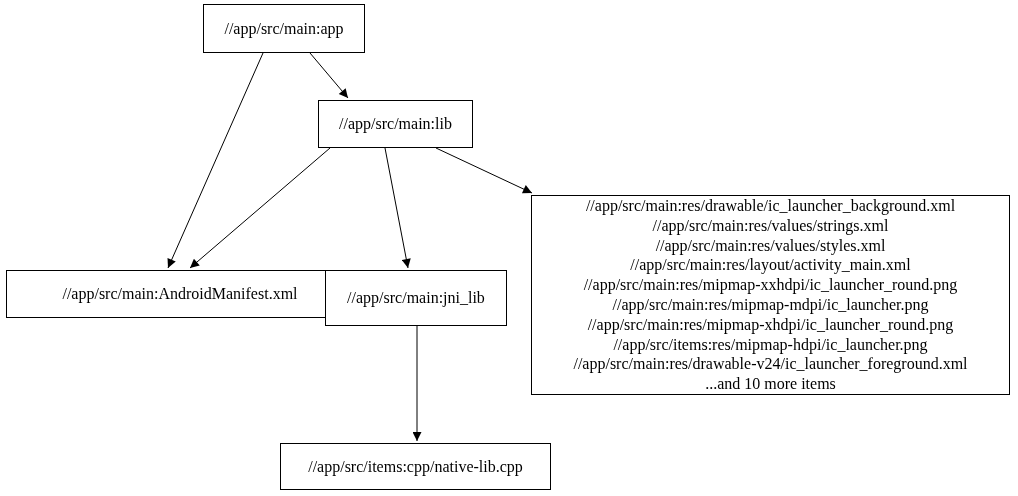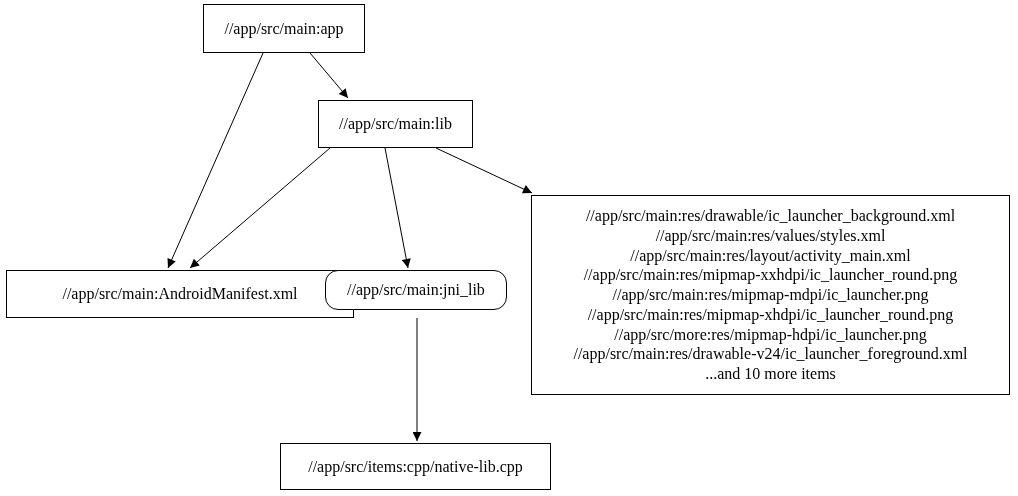--- a/index.html
+++ b/index.html
@@ -35,21 +35,21 @@
     font-size: 16px;
     white-space: nowrap;
   }
   .node.multiline {
     flex-direction: column;
     line-height: 19.8px;
   }
   .node-app     { left: 203px; top: 4px;   width: 162px; height: 49px; }
   .node-lib     { left: 302px; top: 100px; width: 155px; height: 48px; margin-left: 16px; }
   .node-manifest{ left: 6px;   top: 270px; width: 348px; height: 48px; }
-  .node-jni     { left: 325px; top: 270px; width: 182px; height: 40px; border-radius: 13px; }
+  .node-jni     { left: 325px; top: 270px; width: 182px; height: 56px; }
   .node-res     { left: 531px; top: 195px; width: 479px; height: 200px; }
   .node-native  { left: 280px; top: 443px; width: 271px; height: 47px; }
   .edge-line {
     stroke: #000000;
     stroke-width: 1px;
     fill: none;
   }
 </style>
 </head>
 <body>
@@ -81,26 +81,27 @@
   <div class="node node-manifest">
     <span>//app/src/main:AndroidManifest.xml</span>
   </div>
 
   <div class="node node-jni">
     <span>//app/src/main:jni_lib</span>
   </div>
 
   <div class="node node-res multiline">
     <div>//app/src/main:res/drawable/ic_launcher_background.xml</div>
+    <div>//app/src/main:res/values/strings.xml</div>
     <div>//app/src/main:res/values/styles.xml</div>
     <div>//app/src/main:res/layout/activity_main.xml</div>
     <div>//app/src/main:res/mipmap-xxhdpi/ic_launcher_round.png</div>
     <div>//app/src/main:res/mipmap-mdpi/ic_launcher.png</div>
     <div>//app/src/main:res/mipmap-xhdpi/ic_launcher_round.png</div>
-    <div>//app/src/more:res/mipmap-hdpi/ic_launcher.png</div>
+    <div>//app/src/items:res/mipmap-hdpi/ic_launcher.png</div>
     <div>//app/src/main:res/drawable-v24/ic_launcher_foreground.xml</div>
     <div>...and 10 more items</div>
   </div>
 
   <div class="node node-native">
     <span>//app/src/items:cpp/native-lib.cpp</span>
   </div>
 
 </div>
 

